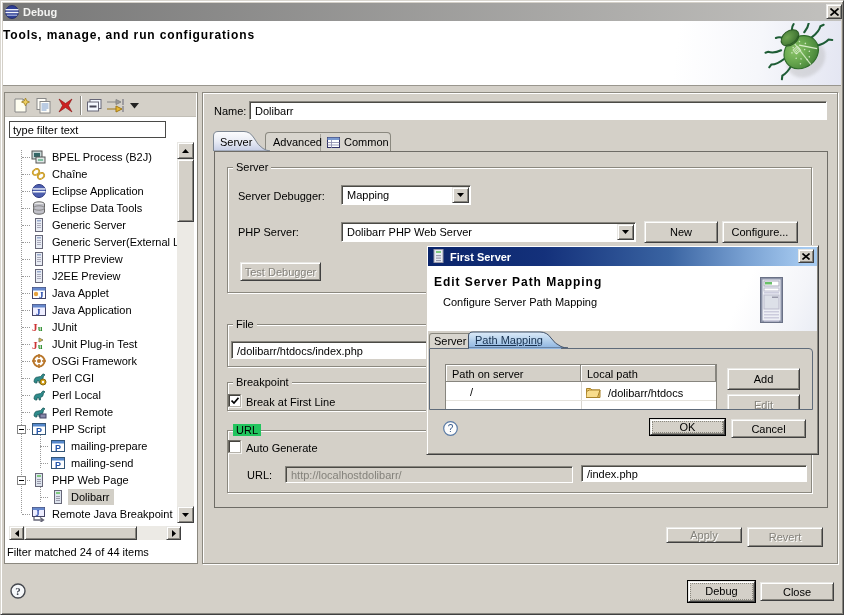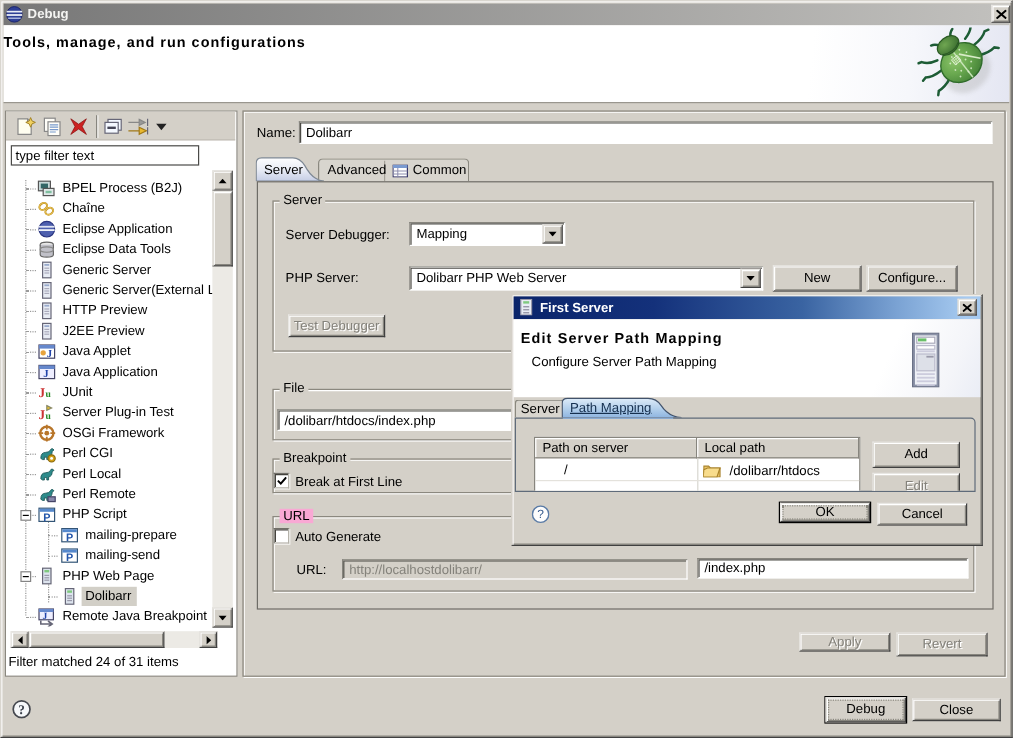--- a/index.html
+++ b/index.html
@@ -223,21 +223,21 @@
     <text x="1" y="12" font-size="11" font-weight="bold" fill="#cc3333" font-family="Liberation Serif">J</text>
     <text x="7" y="12" font-size="8" font-weight="bold" fill="#228822" font-family="Liberation Serif">u</text>
   </svg>
 <div class="lbl" style="left:52px;top:321px">JUnit</div>
 <div class="abs" style="left:22px;top:344px;width:8px;height:1px;border-top:1px dotted #9a9a9a"></div>
 <svg class="abs" style="left:31px;top:336px" width="16" height="16" viewBox="0 0 16 16">
     <text x="1" y="13" font-size="11" font-weight="bold" fill="#cc3333" font-family="Liberation Serif">J</text>
     <text x="7" y="13" font-size="8" font-weight="bold" fill="#228822" font-family="Liberation Serif">u</text>
     <path d="M8 2 l4 2 -4 2 z" fill="#e8c030" stroke="#886"></path>
   </svg>
-<div class="lbl" style="left:52px;top:338px">Server Plug-in Test</div>
+<div class="lbl" style="left:52px;top:338px">JUnit Plug-in Test</div>
 <div class="abs" style="left:22px;top:361px;width:8px;height:1px;border-top:1px dotted #9a9a9a"></div>
 <svg class="abs" style="left:31px;top:353px" width="16" height="16" viewBox="0 0 16 16">
     <circle cx="8" cy="8" r="5.5" fill="none" stroke="#b8762a" stroke-width="2"></circle>
     <circle cx="8" cy="8" r="2" fill="#b8762a"></circle>
     <path d="M8 1 v4 M8 11 v4 M1 8 h4 M11 8 h4" stroke="#b8762a" stroke-width="1.5"></path>
   </svg>
 <div class="lbl" style="left:52px;top:355px">OSGi Framework</div>
 <div class="abs" style="left:22px;top:378px;width:8px;height:1px;border-top:1px dotted #9a9a9a"></div>
 <svg class="abs" style="left:31px;top:370px" width="16" height="16" viewBox="0 0 16 16">
     <path d="M3 12 q0 -5 4 -5 q3 0 4 -2 q0.5 -1.5 2 -1 l1 1 -1.5 1 q0 4 -3 4.5 l0 2.5 -1.5 0 0 -2 -2 0 0 2 -1.5 0 z" fill="#2e8b8b" stroke="#1a5555" stroke-width="0.7"></path>
@@ -328,21 +328,21 @@
     <svg width="4" height="7" viewBox="0 0 4 7">
       <path d="M4 0 v7 l-4 -3.5 z" fill="#000"></path>
     </svg>
   </div>
 <div class="abs raised btn" style="left:166px;top:526px;width:15px;height:14px">
     <svg width="4" height="7" viewBox="0 0 4 7">
       <path d="M0 0 v7 l4 -3.5 z" fill="#000"></path>
     </svg>
   </div>
 <div class="abs raised" style="left:24px;top:526px;width:113px;height:14px"></div>
-<div class="lbl" style="left:7px;top:546px">Filter matched 24 of 31 items</div>
+<div class="lbl" style="left:7px;top:546px">Filter matched 24 of 44 items</div>
 <div class="abs etched" style="left:202px;top:92px;width:636px;height:472px"></div>
 <div class="lbl" style="left:214px;top:105px">Name:</div>
 <div class="abs sunken" style="left:249px;top:101px;width:578px;height:19px"></div>
 <div class="lbl" style="left:255px;top:105px">Dolibarr</div>
 <div class="abs" style="left:265px;top:132px;width:126px;height:19px;background:#d8d5ce;border:1px solid #8a887f;border-bottom:none;border-radius:4px 4px 0 0"></div>
 <div class="abs" style="left:320px;top:134px;width:1px;height:17px;background:#a5a299"></div>
 <svg class="abs" style="left:213px;top:130px" width="60" height="21" viewBox="0 0 60 21">
     <defs>
       <linearGradient id="tabg" x1="0" y1="0" x2="0" y2="1">
         <stop offset="0" stop-color="#fdfdfe"></stop>
@@ -387,21 +387,21 @@
 <div class="abs sunken" style="left:231px;top:341px;width:575px;height:18px"></div>
 <div class="lbl" style="left:237px;top:345px">/dolibarr/htdocs/index.php</div>
 <div class="abs etched" style="left:227px;top:382px;width:585px;height:29px"></div>
 <div class="lbl" style="left:233px;top:376px;background:#d4d0c8;padding:0 3px">Breakpoint</div>
 <div class="abs" style="left:228px;top:394px;width:13px;height:13px;background:#fff;border:1px solid;border-color:#716f68 #b5b2aa #b5b2aa #716f68;box-shadow:inset 1px 1px 0 #45433e,1px 1px 0 #f4f3f0"></div>
 <svg class="abs" style="left:231px;top:397px" width="8" height="8" viewBox="0 0 8 8">
     <path d="M0.5 3.5 L3 6 L7.5 0.8" fill="none" stroke="#000" stroke-width="1.7"></path>
   </svg>
 <div class="lbl" style="left:246px;top:396px">Break at First Line</div>
 <div class="abs etched" style="left:227px;top:430px;width:585px;height:63px"></div>
-<div class="lbl" style="left:233px;top:424px;background:#f9a8d4;padding:0 3px">URL</div>
+<div class="lbl" style="left:233px;top:424px;background:#22c55e;padding:0 3px">URL</div>
 <div class="abs" style="left:228px;top:440px;width:13px;height:13px;background:#fff;border:1px solid;border-color:#716f68 #b5b2aa #b5b2aa #716f68;box-shadow:inset 1px 1px 0 #45433e,1px 1px 0 #f4f3f0"></div>
 <div class="lbl" style="left:246px;top:442px">Auto Generate</div>
 <div class="lbl" style="left:247px;top:469px">URL:</div>
 <div class="abs sunken" style="left:285px;top:466px;width:288px;height:17px;background:#d4d0c8"></div>
 <div class="lbl dis" style="left:291px;top:469px;text-shadow:none">http://localhostdolibarr/</div>
 <div class="abs sunken" style="left:581px;top:465px;width:226px;height:17px"></div>
 <div class="lbl" style="left:587px;top:468px">/index.php</div>
 <div class="abs raised btn dis" style="left:666px;top:527px;width:76px;height:16px">Apply</div>
 <div class="abs raised btn dis" style="left:747px;top:527px;width:76px;height:20px">Revert</div>
 <div class="abs" style="left:426px;top:245px;width:393px;height:210px;background:#d4d0c8;border:1px solid;border-color:#d4d0c8 #404040 #404040 #d4d0c8;box-shadow:inset 1px 1px 0 #fff,inset -1px -1px 0 #87857e"></div>

